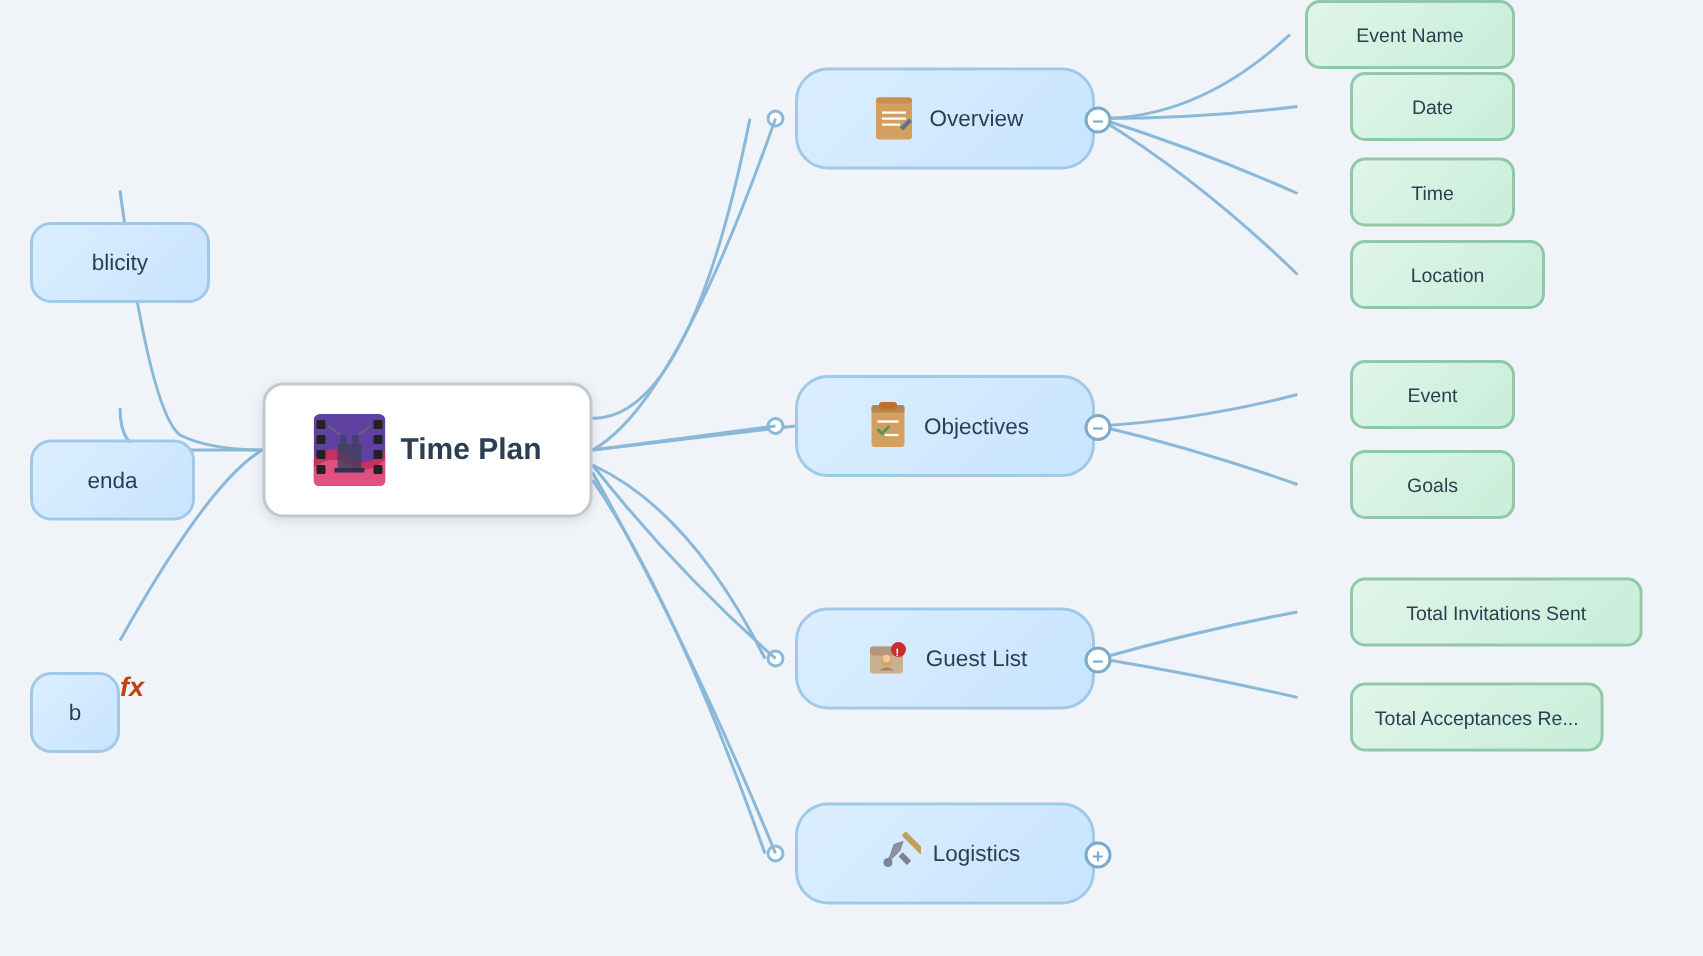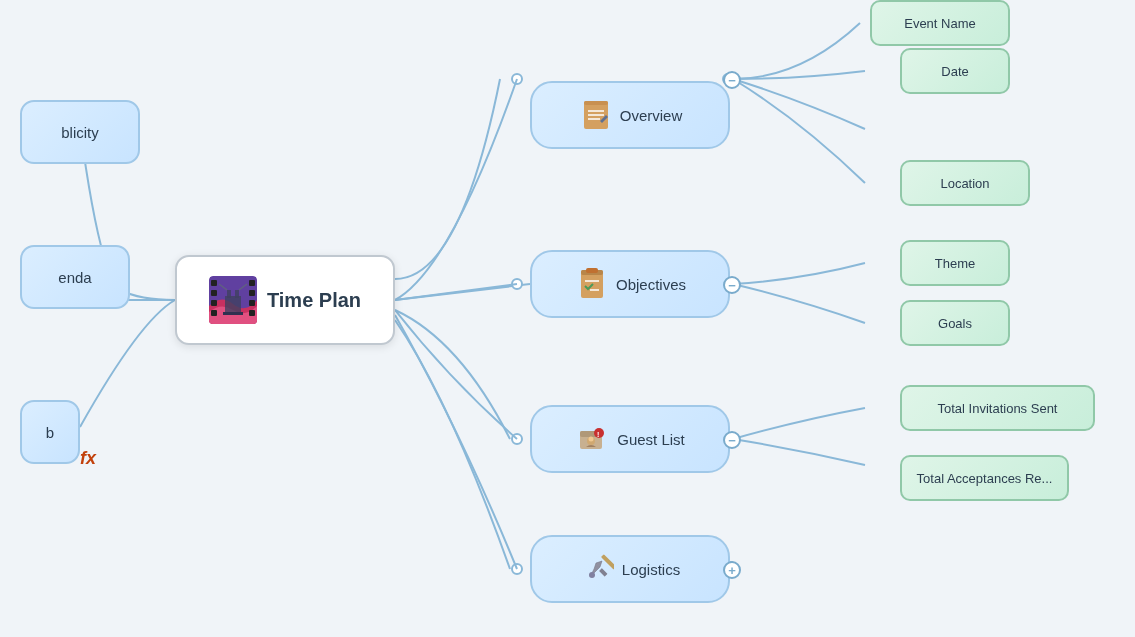--- a/index.html
+++ b/index.html
@@ -66,31 +66,31 @@
       border-radius: 10px;
       height: 46px;
       padding: 0 16px;
       font-size: 13px;
     }
 
     .node-left {
       background: linear-gradient(135deg, #dbeeff 0%, #c8e4ff 100%);
       border: 2px solid #a0c8e8;
       border-radius: 14px;
-      height: 64px;
+      height: 54px;
       padding: 16px 16px;
       font-size: 15px;
+      margin-top: 48px;
     }
 
     
     .node-overview {
       width: 200px;
       left: 530px;
       top: 45px;
-      margin-top: 36px;
     }
     .node-objectives {
       width: 200px;
       left: 530px;
       top: 250px;
     }
     .node-guestlist {
       width: 200px;
       left: 530px;
       top: 405px;
@@ -364,27 +364,30 @@
   </div>
 
   <div class="node node-green node-eventname">
     <span>Event Name</span>
   </div>
 
   <div class="node node-green node-date">
     <span>Date</span>
   </div>
 
+  <div class="node node-green node-time">
+    <span>Time</span>
+  </div>
 
   <div class="node node-green node-location">
     <span>Location</span>
   </div>
 
   <div class="node node-green node-theme">
-    <span>Theme</span>
+    <span>Event</span>
   </div>
 
   <div class="node node-green node-goals">
     <span>Goals</span>
   </div>
 
   <div class="node node-green node-totalinv">
     <span>Total Invitations Sent</span>
   </div>
 

